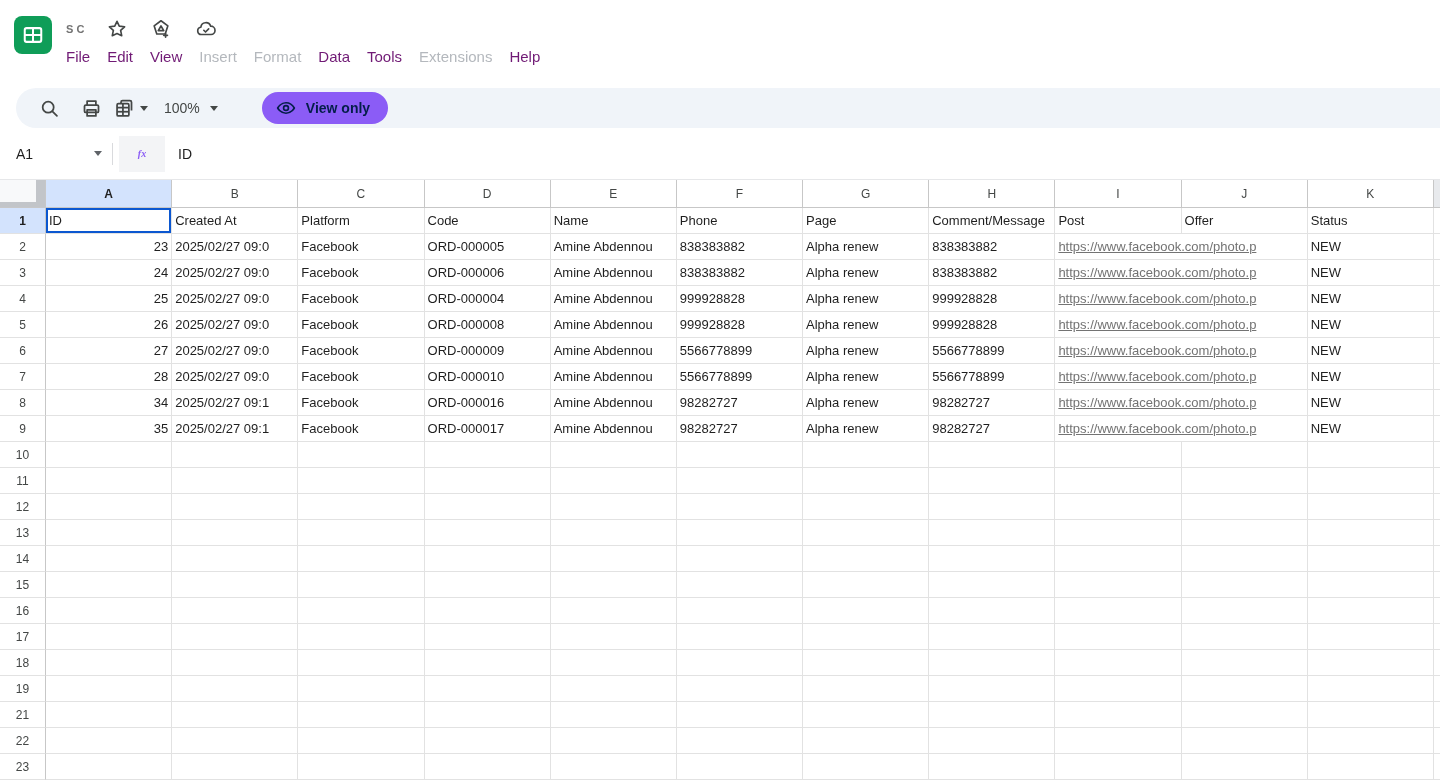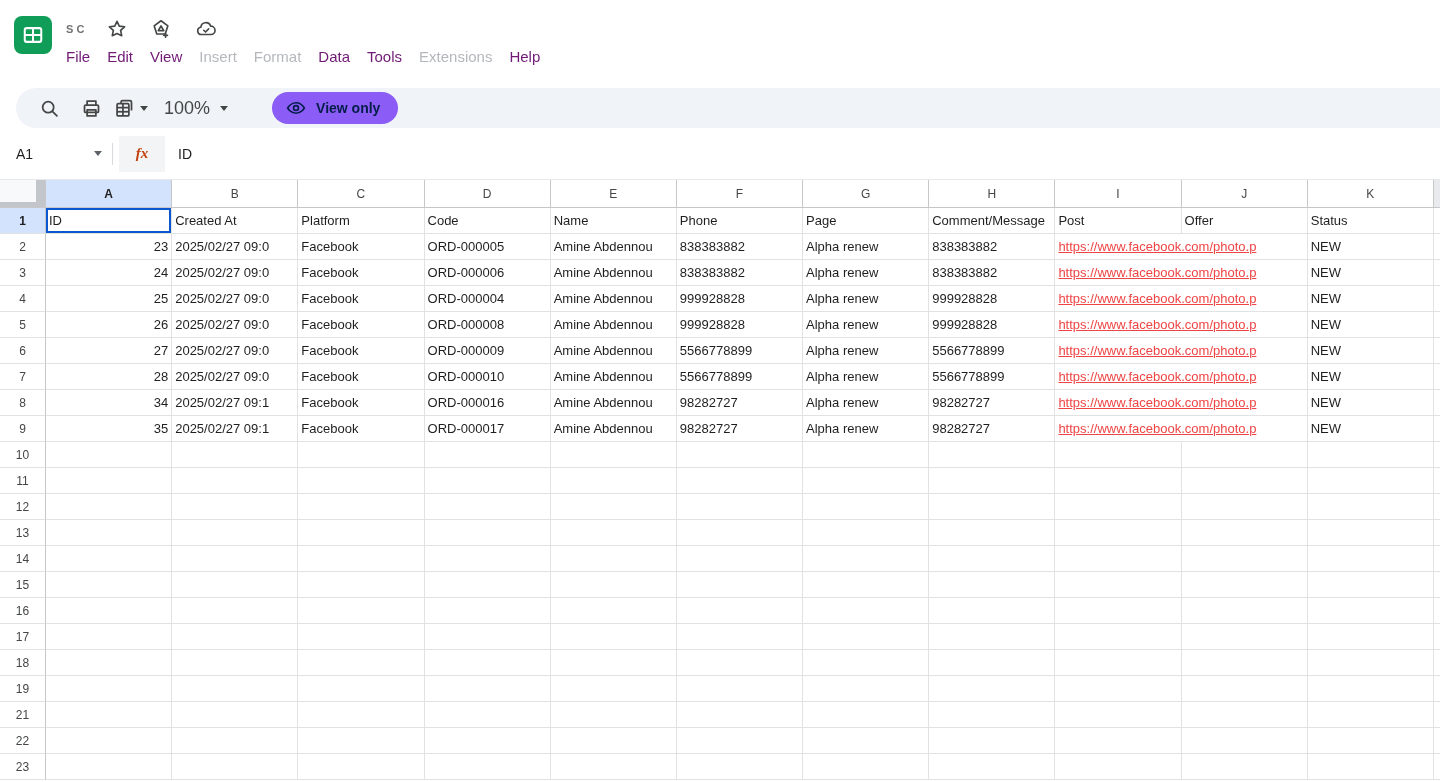--- a/index.html
+++ b/index.html
@@ -21,36 +21,36 @@
 
   
   .toolbar { height:40px; margin-left:16px; background:#f0f4f9;
              border-radius:20px 0 0 20px; display:flex; align-items:center; padding-left:16px; }
   .tb-btn { width:34px; height:34px; display:flex; align-items:center; justify-content:center;
             border-radius:50%; cursor:pointer; }
   .tb-group { display:flex; align-items:center; cursor:pointer; margin-left:6px; }
   .caret { width:0; height:0; border-left:4px solid transparent; border-right:4px solid transparent;
            border-top:5px solid #444746; margin-left:5px; }
   .zoom-ctl { display:flex; align-items:center; margin-left:16px; cursor:pointer; }
-  .zoom-label { font-size:18px; color:#444746; }
+  .zoom-label { font-size:14px; color:#444746; }
   .chip { height:32px; margin-left:44px; background:#8b5cf6; border-radius:16px;
           display:flex; align-items:center; gap:10px; padding:0 18px 0 14px; cursor:pointer; }
   .chip-label { font-size:14px; font-weight:600; color:#041e49; }
 
   
   .formulabar { height:52px; display:flex; align-items:center; padding-left:16px;
                 border-bottom:1px solid #e6e7e9; }
   .namebox { width:96px; display:flex; align-items:center; cursor:pointer; }
   .namebox-text { font-size:14px; color:#1f1f1f; }
   .nb-caret { margin-left:auto; margin-right:10px; border-top-color:#5f6368; }
   .fb-divider { width:1px; height:22px; background:#d9dadd; }
   .fx-chip { width:46px; height:36px; margin-left:6px; background:#f3f4f6;
              display:flex; align-items:center; justify-content:center; }
   .fx-label { font-family:"Liberation Serif", serif; font-style:italic; font-weight:700;
-              font-size:15px; color:#c2410c; }
+              font-size:10px; color:#8b5cf6; }
   .fb-value { margin-left:13px; font-size:14px; color:#1f1f1f; cursor:text; }
 
   
   .grid { --colw:126.18px; font-size:13px; color:#1f1f1f; }
   .hdr-row { display:flex; height:28px; width:1440px; }
   .corner { width:46px; position:relative; background:#f8f9fa;
             border-right:1px solid #c7c7c7; border-bottom:1px solid #c7c7c7; cursor:pointer; }
   .corner::before { content:""; position:absolute; right:0; top:0; width:9px; height:100%; background:#c2c5c9; }
   .corner::after  { content:""; position:absolute; left:0; bottom:0; width:100%; height:5px; background:#c2c5c9; }
   .colhdr { width:var(--colw); display:flex; align-items:center; justify-content:center;
@@ -62,21 +62,21 @@
   .row { display:flex; height:26px; width:1440px; }
   .rownum { width:46px; display:flex; align-items:center; justify-content:center;
             font-size:12px; color:#444746; background:#fff;
             border-right:1px solid #c7c7c7; border-bottom:1px solid #e2e2e2; cursor:pointer; }
   .rownum.sel { background:#d3e3fd; color:#1f1f1f; font-weight:700; }
   .cell { width:var(--colw); height:26px; line-height:25px; padding:0 3px;
           white-space:nowrap; overflow:hidden;
           border-right:1px solid #e2e2e2; border-bottom:1px solid #e2e2e2; cursor:cell; }
   .cell.num { text-align:right; }
   .cell.span2 { width:calc(var(--colw) * 2); }
-  .cell.link { color:#ef4444; text-decoration:underline; }
+  .cell.link { color:#737373; text-decoration:underline; }
   .cell.selected { box-shadow:inset 0 0 0 2px #0b57d0; }
   .row-sliver { flex:1; border-bottom:1px solid #e2e2e2; }
 </style>
 </head>
 <body>
 
 <div class="topbar">
   <div class="logo">
     <span style="display:flex;">
       <svg width="22" height="22" viewBox="0 0 24 24">

